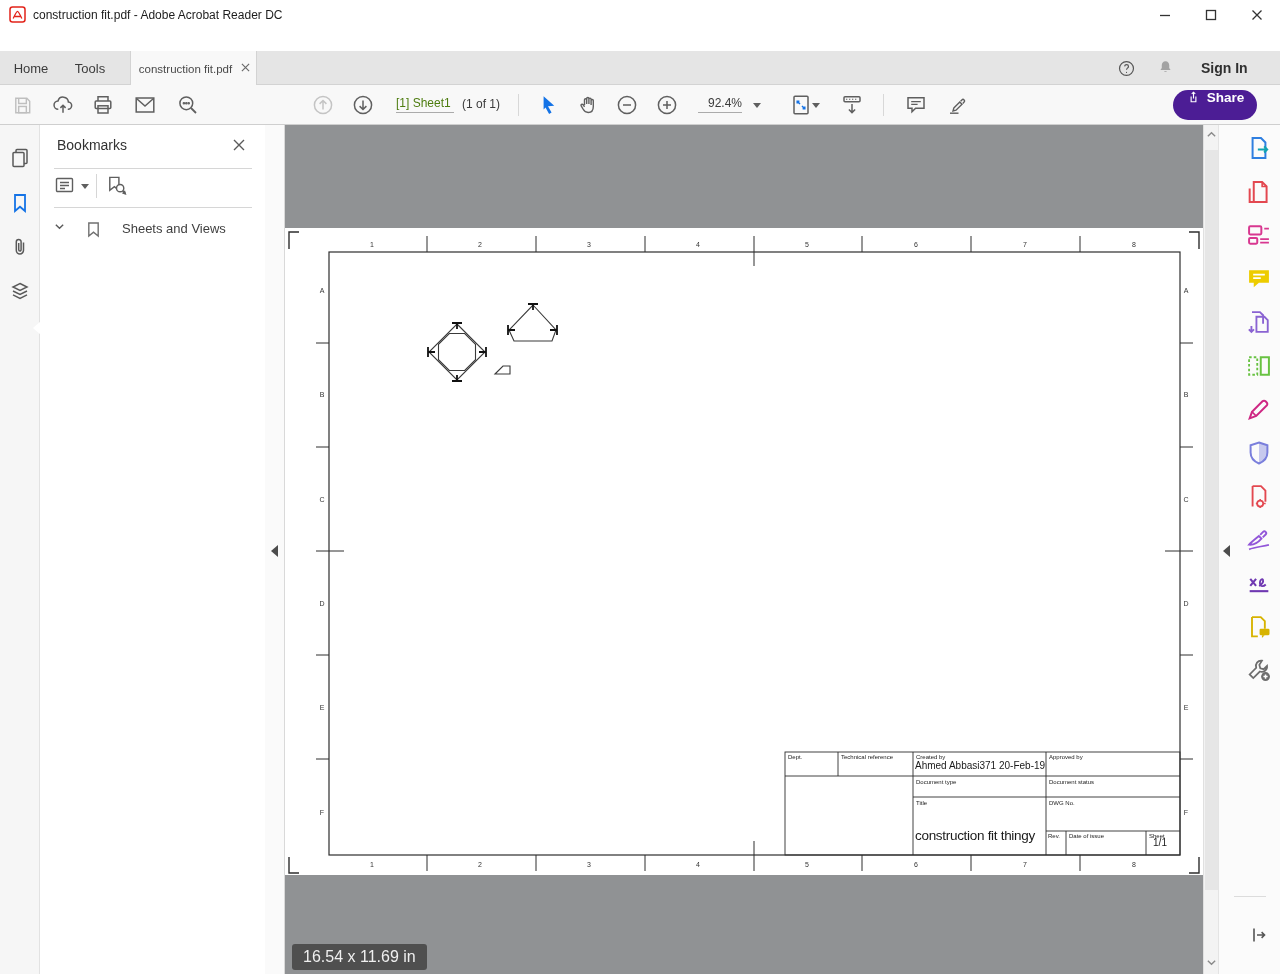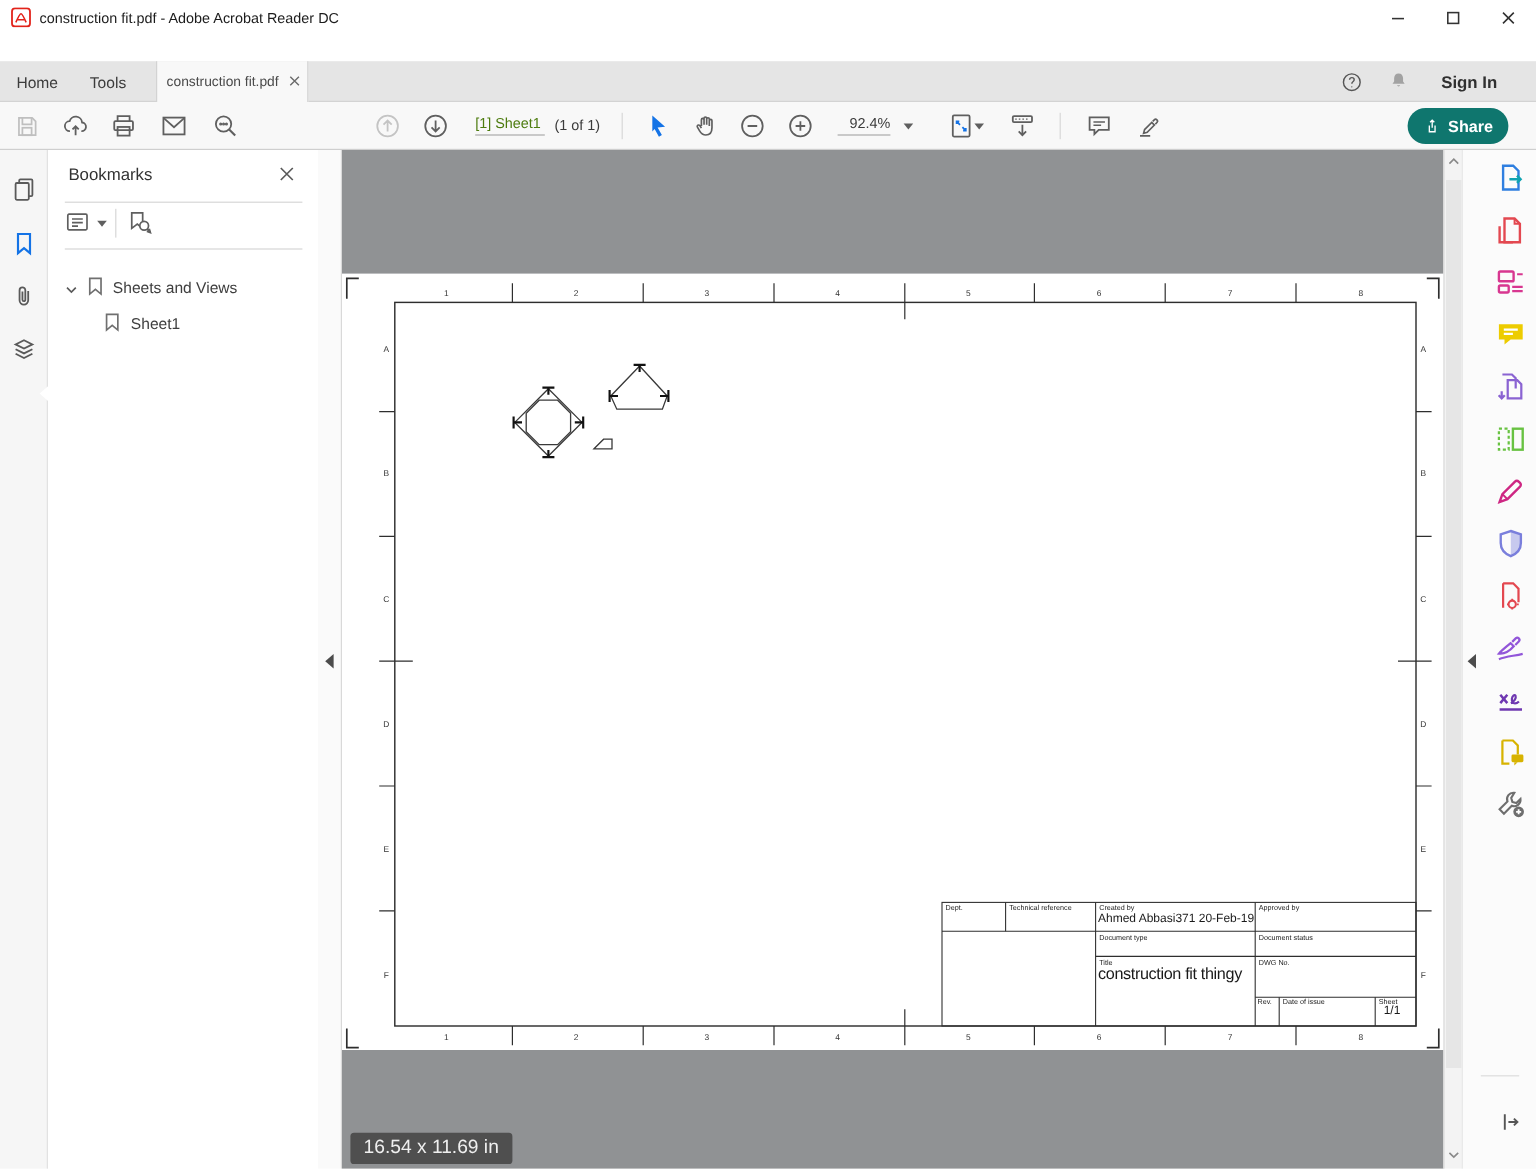--- a/index.html
+++ b/index.html
@@ -32,48 +32,48 @@
   #signin { position:absolute; left:1201px; top:0; line-height:34px; font-size:14px; font-weight:bold; color:#303030; }
 
   
   #toolbar { position:absolute; left:0; top:85px; width:1280px; height:40px; background:#f8f8f8; border-bottom:1px solid #cfcfcf; }
   .tbtn { position:absolute; top:5px; width:30px; height:30px; display:flex; align-items:center; justify-content:center; }
   .tb-sep { position:absolute; top:9px; width:1px; height:22px; background:#d8d8d8; }
   #page-field { position:absolute; left:396px; top:11px; width:58px; font-size:12px; color:#4d7c0f; border-bottom:1px solid #ababab; padding-bottom:2px; }
   #page-count { position:absolute; left:462px; top:12px; font-size:12px; color:#3b3b3b; }
   #zoom-field { position:absolute; left:698px; top:11px; width:44px; font-size:12px; color:#3b3b3b; text-align:right; border-bottom:1px solid #ababab; padding-bottom:2px; }
   .caret { width:0; height:0; border-left:4px solid transparent; border-right:4px solid transparent; border-top:5px solid #5f5f5f; }
-  #share-btn { position:absolute; left:1173px; top:5px; width:84px; height:30px; background:#0f766e; border-radius:15px; display:flex; align-items:center; justify-content:center; gap:6px; color:#fff; font-size:13.5px; font-weight:bold; }
+  #share-btn { position:absolute; left:1173px; top:5px; width:84px; height:30px; background:#4c1d95; border-radius:15px; display:flex; justify-content:center; gap:6px; color:#fff; font-size:13.5px; font-weight:bold; }
 
   
   #leftstrip { position:absolute; left:0; top:125px; width:40px; height:849px; background:#f6f6f6; border-right:1px solid #e2e2e2; }
   .lsicon { position:absolute; left:8px; width:24px; height:24px; }
   #panel-notch { position:absolute; left:33px; top:196px; width:0; height:0; border-top:7px solid transparent; border-bottom:7px solid transparent; border-right:8px solid #fff; }
 
   #bmpanel { position:absolute; left:40px; top:125px; width:225px; height:849px; background:#fff; }
   #bm-title { position:absolute; left:17px; top:12px; font-size:14px; color:#323232; }
   #bm-close { position:absolute; left:192px; top:13px; width:16px; height:16px; }
   .bm-div { position:absolute; left:14px; width:198px; height:1px; background:#d6d6d6; }
   #bm-opts { position:absolute; left:14px; top:50px; width:24px; height:22px; }
   #bm-opts-caret { position:absolute; left:41px; top:59px; }
   #bm-vsep { position:absolute; left:56px; top:49px; width:1px; height:24px; background:#d6d6d6; }
   #bm-find { position:absolute; left:65px; top:49px; width:24px; height:24px; }
-  .bm-row { position:absolute; left:0; width:225px; height:26px; display:flex; align-items:flex-end; }
+  .bm-row { position:absolute; left:0; width:225px; height:26px; display:flex; align-items:flex-start;gap:14px; }
   .bm-label { font-size:13px; color:#3f3f3f; }
 
   #gutter { position:absolute; left:265px; top:125px; width:20px; height:849px; background:#fafafa; border-right:1px solid #d9d9d9; }
   .collapse-arrow { width:0; height:0; border-top:6px solid transparent; border-bottom:6px solid transparent; border-right:7px solid #4c4c4c; }
   #left-collapse { position:absolute; left:6px; top:420px; }
 
   #canvas { position:absolute; left:285px; top:125px; width:918px; height:849px; background:#909294; }
   #page { position:absolute; left:0; top:103px; width:918px; height:647px; background:#fff; }
   .rl { font-size:7px; fill:#333; text-anchor:middle; font-family:"Liberation Sans",sans-serif; }
   .tb-label { position:absolute; font-size:6px; color:#222; white-space:nowrap; }
   #tb-created-value { position:absolute; left:630px; top:532px; font-size:10px; color:#1a1a1a; white-space:nowrap; }
-  #tb-title-value { position:absolute; left:630px; top:576px; font-size:13.5px; letter-spacing:-0.3px; color:#1a1a1a; white-space:nowrap; }
+  #tb-title-value { position:absolute; left:630px; top:600px; font-size:13.5px; letter-spacing:-0.3px; color:#1a1a1a; white-space:nowrap; }
   #tb-sheet-value { position:absolute; left:857px; top:609px; width:36px; text-align:center; font-size:10px; color:#1a1a1a; }
   #size-tooltip { position:absolute; left:7px; top:819px; background:rgba(74,74,74,0.93); color:#efefef; font-size:16px; padding:4px 11px; border-radius:3px; }
 
   #vscroll { position:absolute; left:1203px; top:125px; width:15px; height:849px; background:#f3f3f3; border-left:1px solid #e0e0e0; }
   #vthumb { position:absolute; left:1px; top:25px; width:13px; height:740px; background:#e6e6e6; }
   #vup { position:absolute; left:2px; top:4px; } #vdown { position:absolute; left:2px; top:832px; }
 
   #rightstrip { position:absolute; left:1218px; top:125px; width:62px; height:849px; background:#fbfbfb; border-left:1px solid #e4e4e4; }
   #right-collapse { position:absolute; left:4px; top:420px; }
   .rtool { position:absolute; left:26px; width:28px; height:28px; }
@@ -313,28 +313,20 @@
           <svg width="11" height="11" viewBox="0 0 12 12" fill="none" stroke="#5a5a5a" stroke-width="1.5">
             <path d="M2 4l4 4 4-4"></path>
           </svg>
         </span>
       <span style="margin-left:7px">
           <svg width="15" height="17" viewBox="0 0 16 18" fill="none" stroke="#707070" stroke-width="1.5">
             <path d="M3 2h10v14l-5-4.1L3 16z"></path>
           </svg>
         </span>
       <span class="bm-label" style="margin-left:7px">Sheets and Views</span>
-    </div>
-    <div class="bm-row" style="top:126px">
-      <span style="margin-left:46px">
-          <svg width="15" height="17" viewBox="0 0 16 18" fill="none" stroke="#707070" stroke-width="1.5">
-            <path d="M3 2h10v14l-5-4.1L3 16z"></path>
-          </svg>
-        </span>
-      <span class="bm-label" style="margin-left:8px">Sheet1</span>
     </div>
   </div>
 
   <div id="gutter">
     <div id="left-collapse" class="collapse-arrow"></div>
   </div>
 
   <div id="canvas">
     <div id="page">
       <svg id="sheet-svg" width="918" height="647" viewBox="0 0 918 647">

